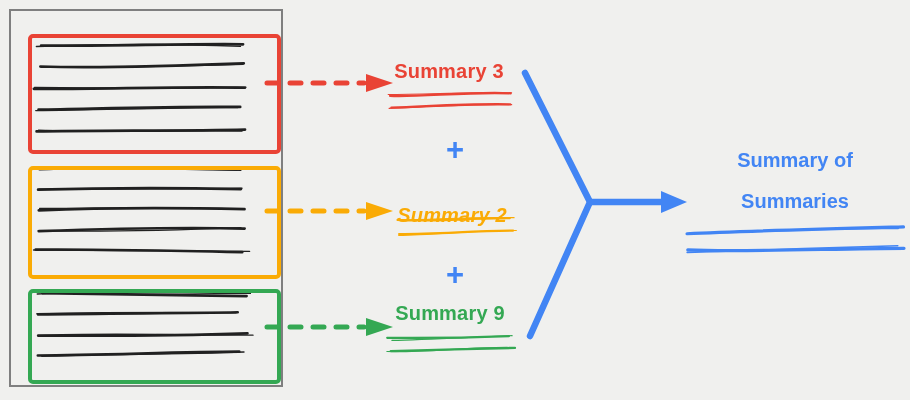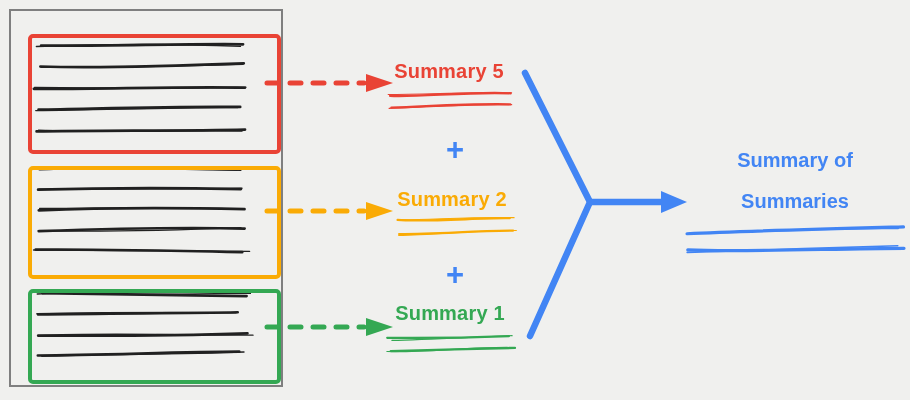--- a/index.html
+++ b/index.html
@@ -30,21 +30,21 @@
   }
   .chunk-1{left:17px;top:23px;width:253px;height:120px;border-color:var(--red);}
   .chunk-2{left:17px;top:155px;width:253px;height:113px;border-color:var(--orange);}
   .chunk-3{left:17px;top:278px;width:253px;height:95px;border-color:var(--green);}
   .summary-label{
     position:absolute;width:134px;text-align:center;
     font-size:20px;font-weight:700;letter-spacing:0.2px;
     white-space:nowrap;
   }
   .s1{left:382px;top:60px;color:var(--red);}
-  .s2{left:385px;top:188px;color:var(--orange);}
+  .s2{left:385px;top:204px;color:var(--orange);font-style:italic;}
   .s3{left:383px;top:302px;color:var(--green);}
   .plus{
     position:absolute;width:32px;text-align:center;
     font-size:31px;font-weight:700;line-height:38px;
     color:var(--blue);
   }
   .plus-1{left:439px;top:131px;}
   .plus-2{left:439px;top:256px;}
   .result-label{
     position:absolute;left:686px;top:140px;width:218px;
@@ -135,24 +135,24 @@
         <path d="M 687.1632032394409 252.3782363831997 C 745.8132847309113 250.8338943719864, 833.0368727684021 247.3740358352661, 897.7849750518799 245.76031097769737" stroke="#4285f4" stroke-width="1.6" fill="none" stroke-linecap="round"></path>
       </g>
     </svg>
 
   <div class="doc-box">
     <div class="chunk chunk-1"></div>
     <div class="chunk chunk-2"></div>
     <div class="chunk chunk-3"></div>
   </div>
 
-  <div class="summary-label s1">Summary 5</div>
+  <div class="summary-label s1">Summary 3</div>
   <div class="plus plus-1">+</div>
   <div class="summary-label s2">Summary 2</div>
   <div class="plus plus-2">+</div>
-  <div class="summary-label s3">Summary 1</div>
+  <div class="summary-label s3">Summary 9</div>
 
   <div class="result-label">
     <div>Summary of</div>
     <div>Summaries</div>
   </div>
 
 </div>
 
 </body></html>

